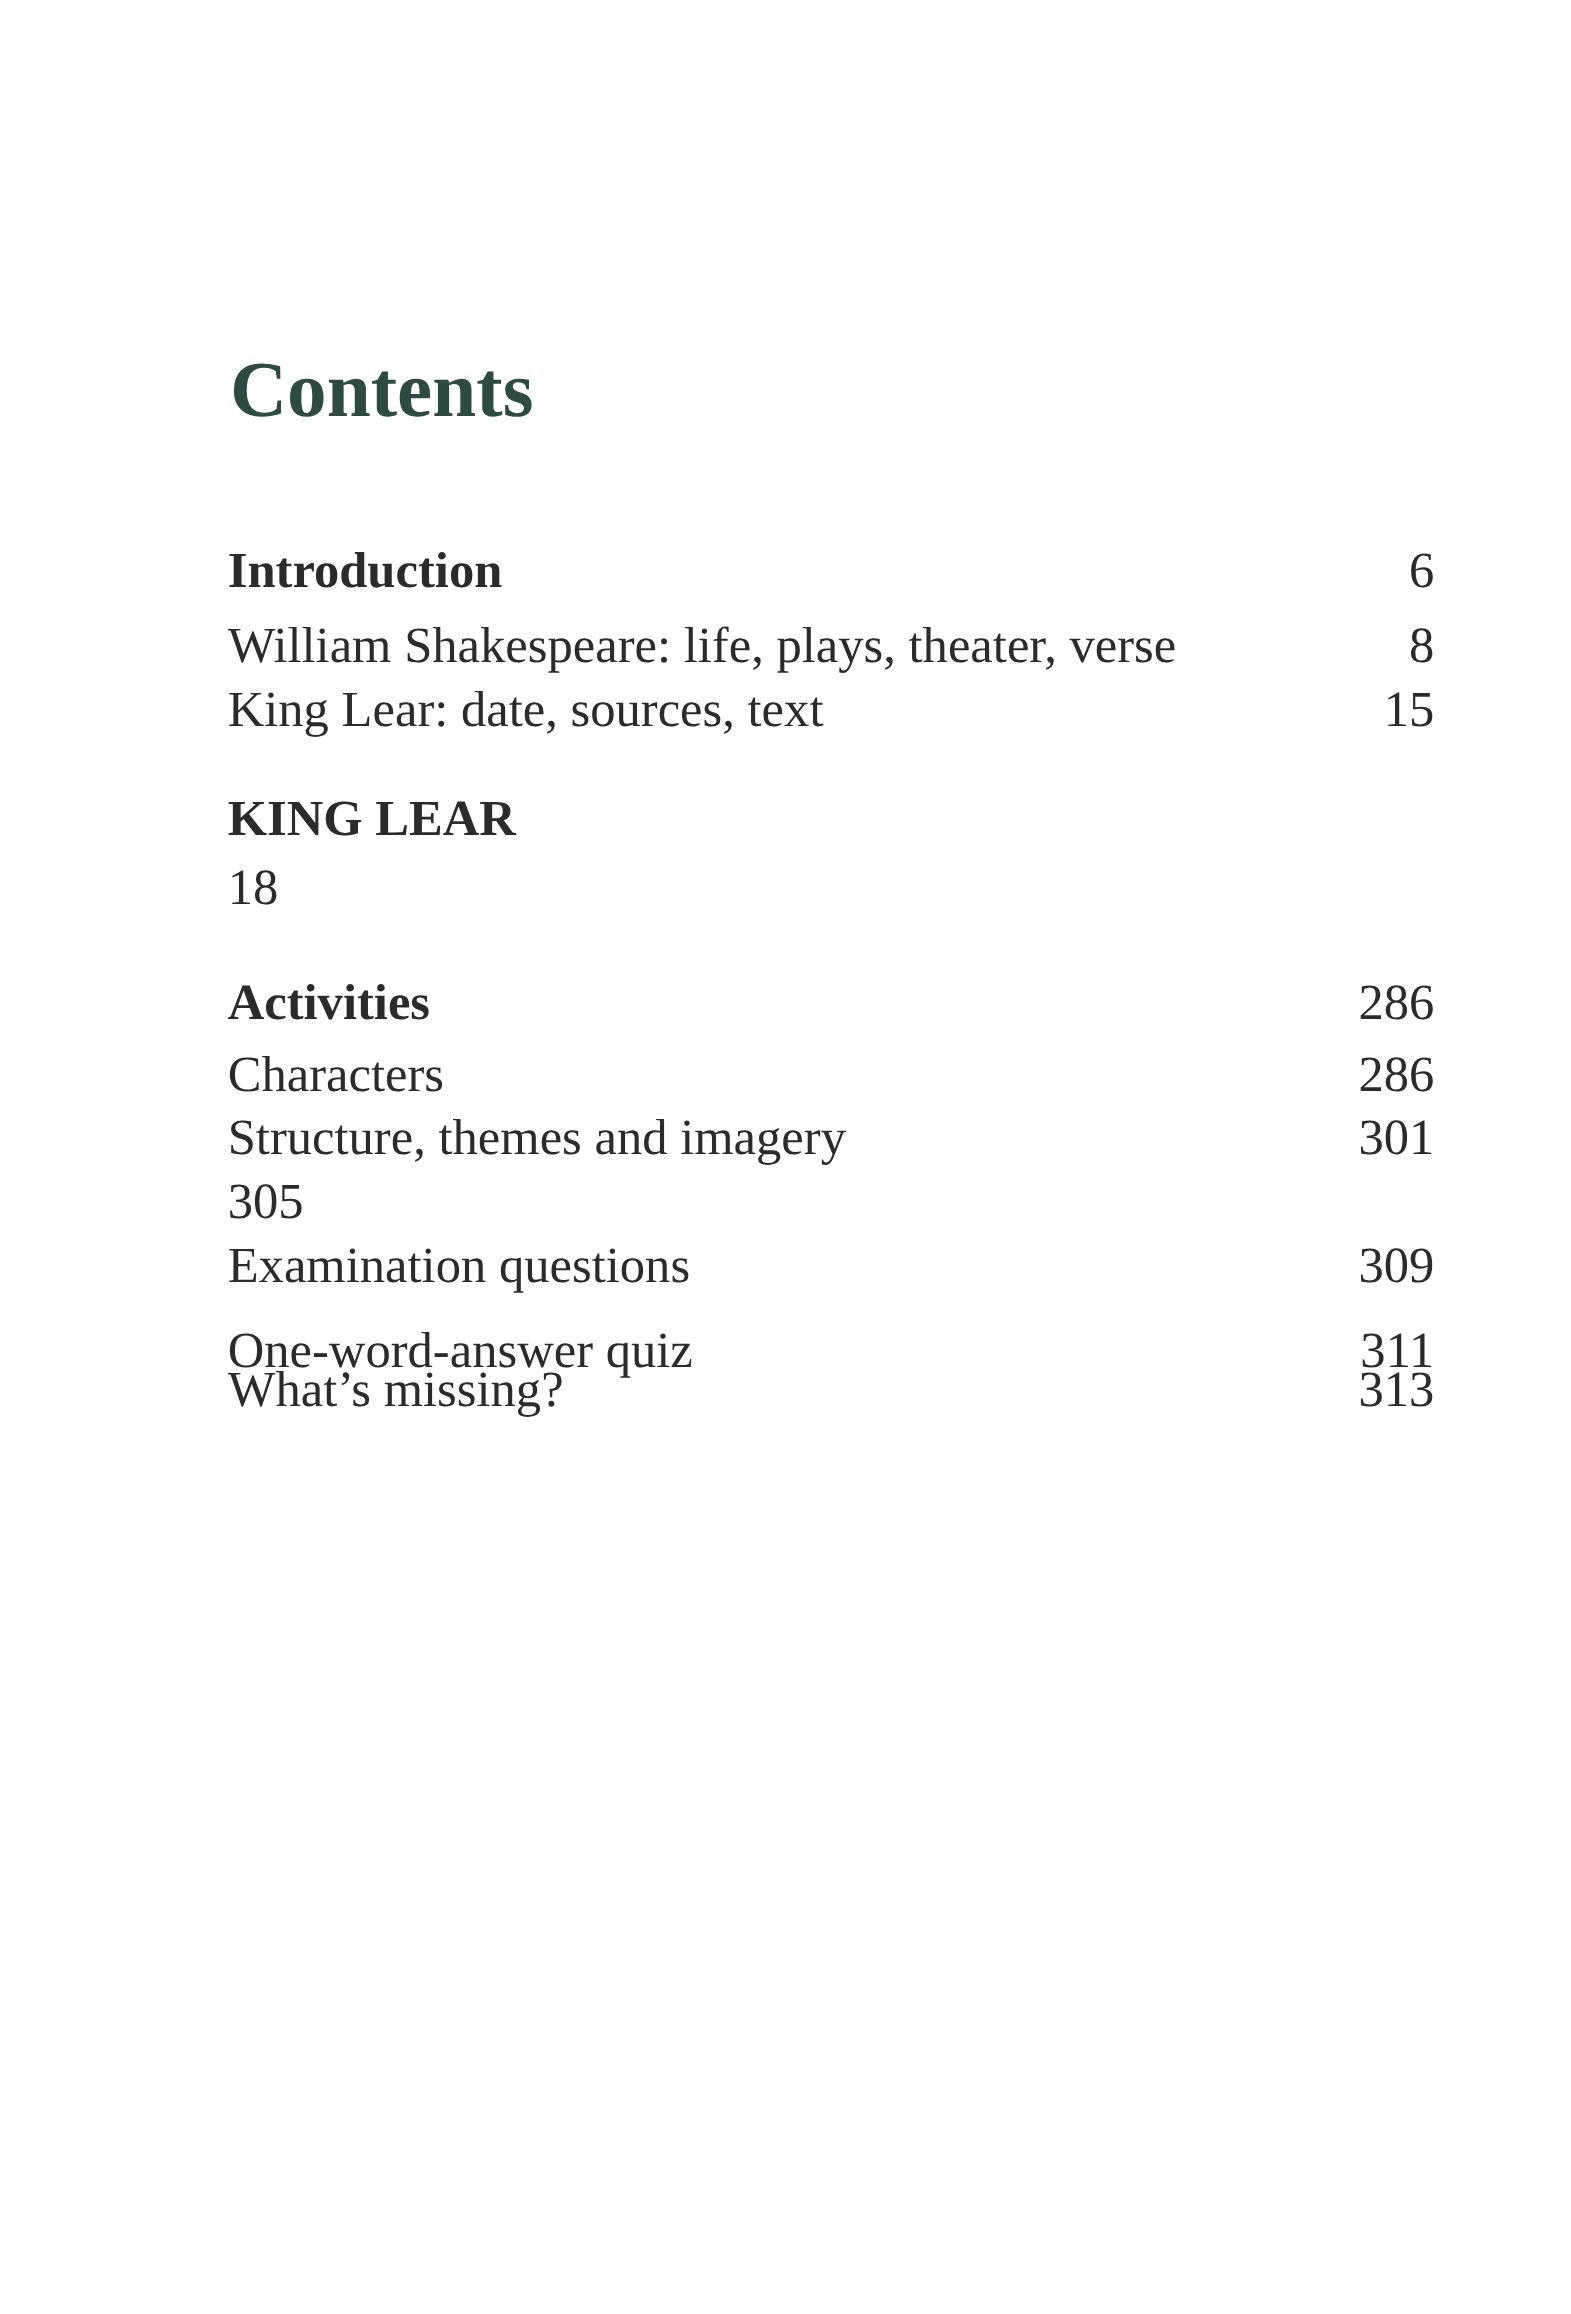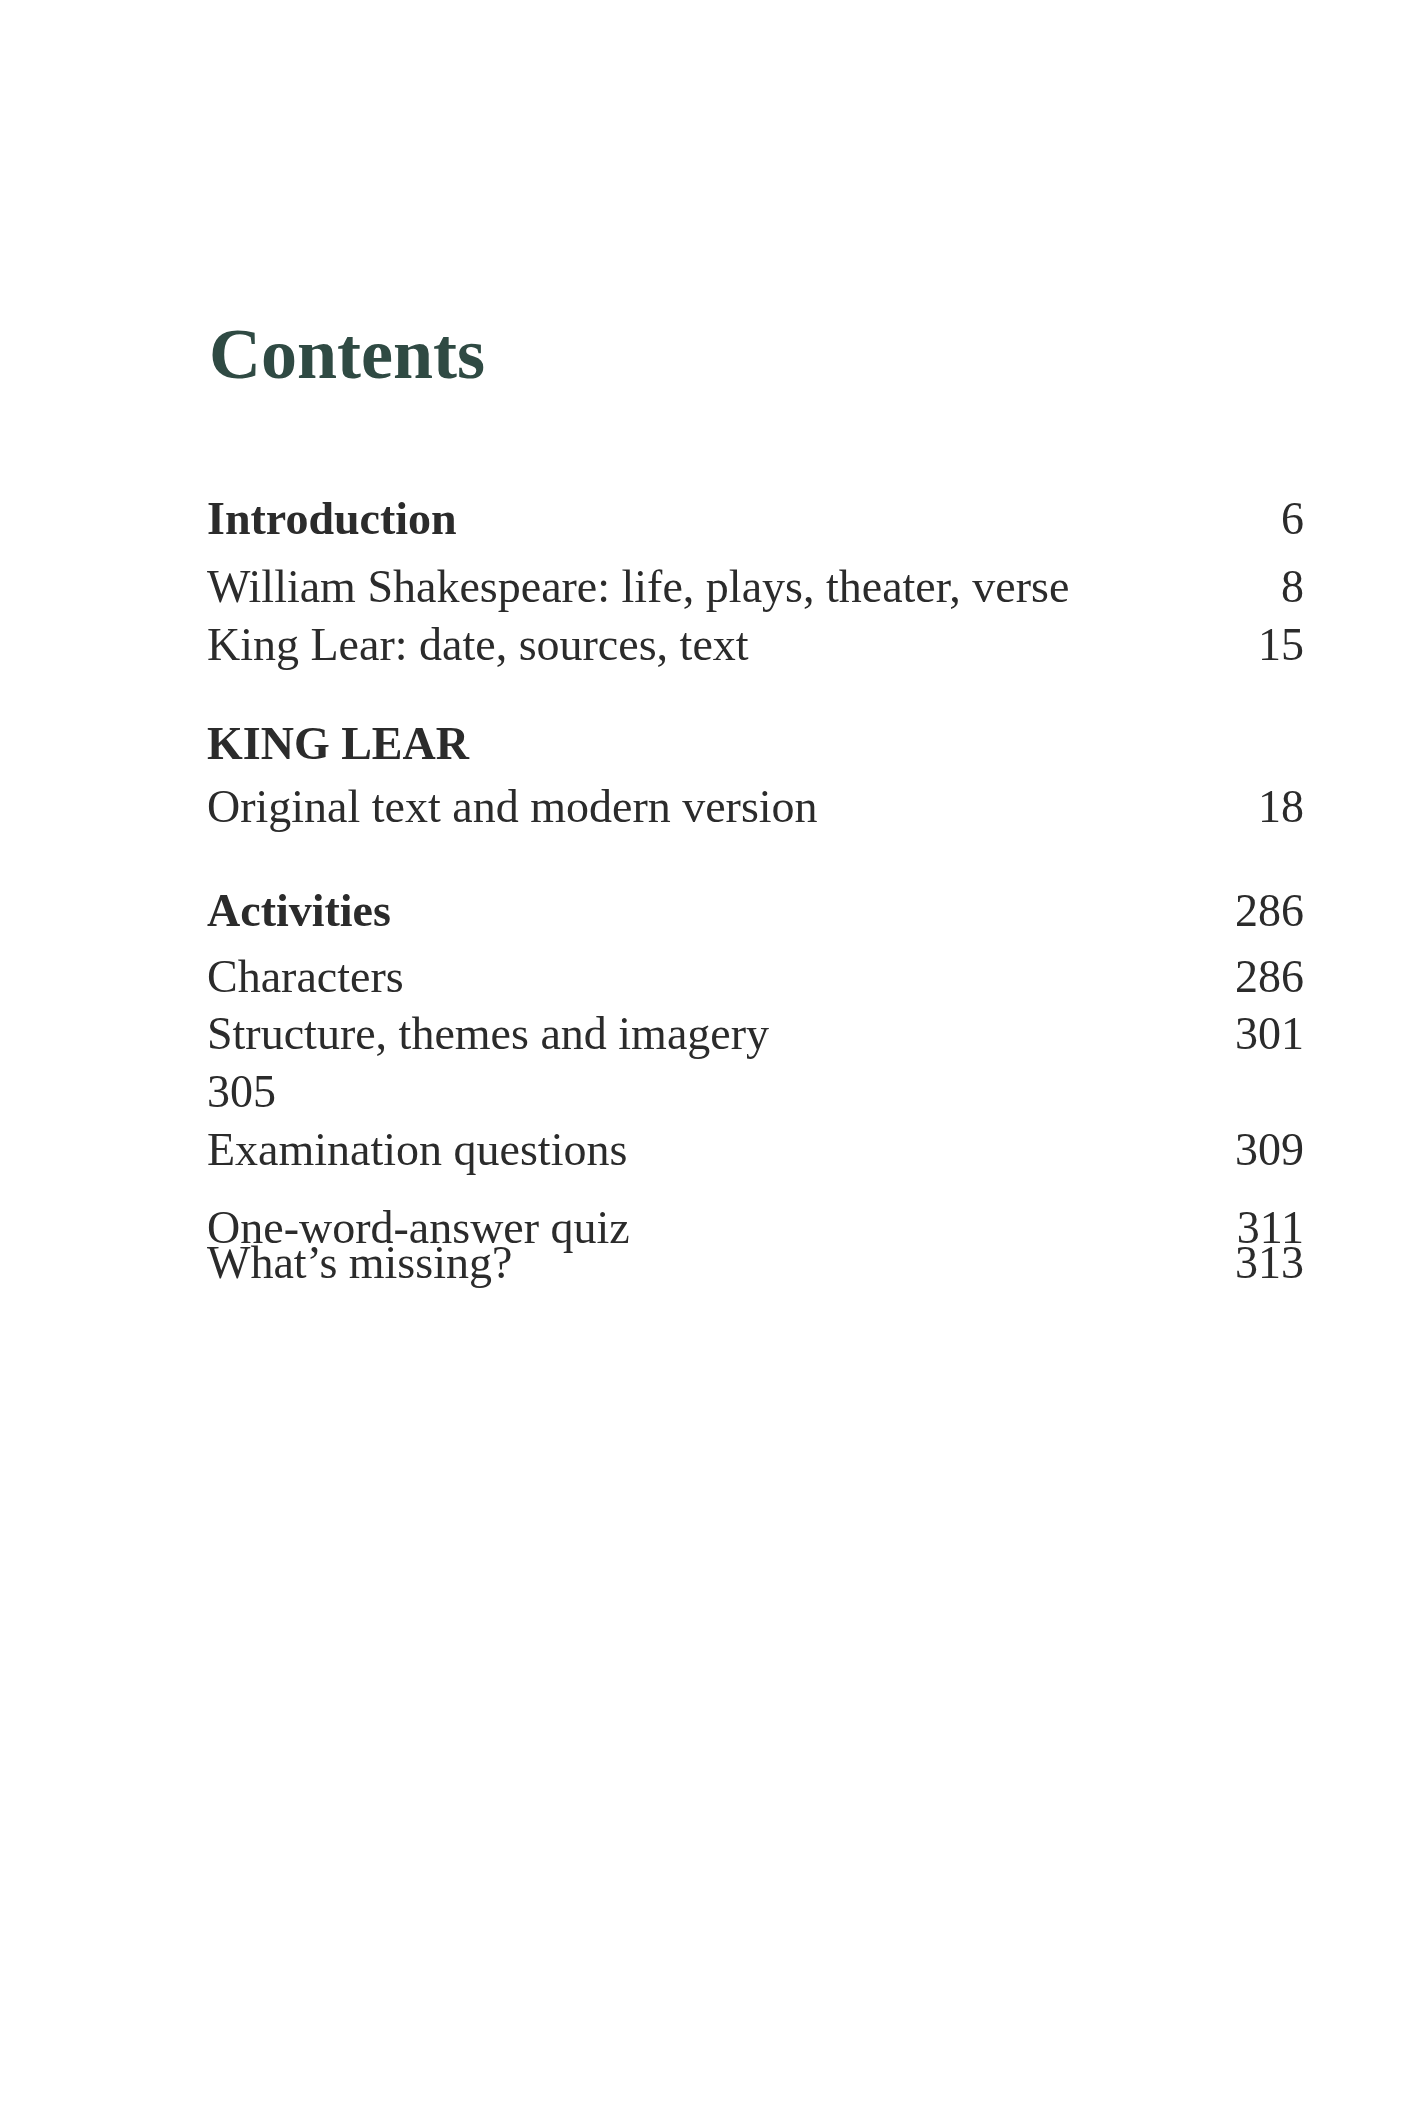--- a/index.html
+++ b/index.html
@@ -33,21 +33,20 @@
     <span class="page">15</span>
   </div>
 </div>
 
 <div>
   <div class="row bold" style="top:715px;">
     <span class="label">KING LEAR</span>
     <span class="page"></span>
   </div>
   <div class="row" style="top:778px;">
-    <span class="label">Original text and modern version</span>
     <span class="page">18</span>
   </div>
 </div>
 
 <div>
   <div class="row bold" style="top:882px;">
     <span class="label">Activities</span>
     <span class="page" style="font-weight:normal;">286</span>
   </div>
   <div class="row" style="top:948px;">

